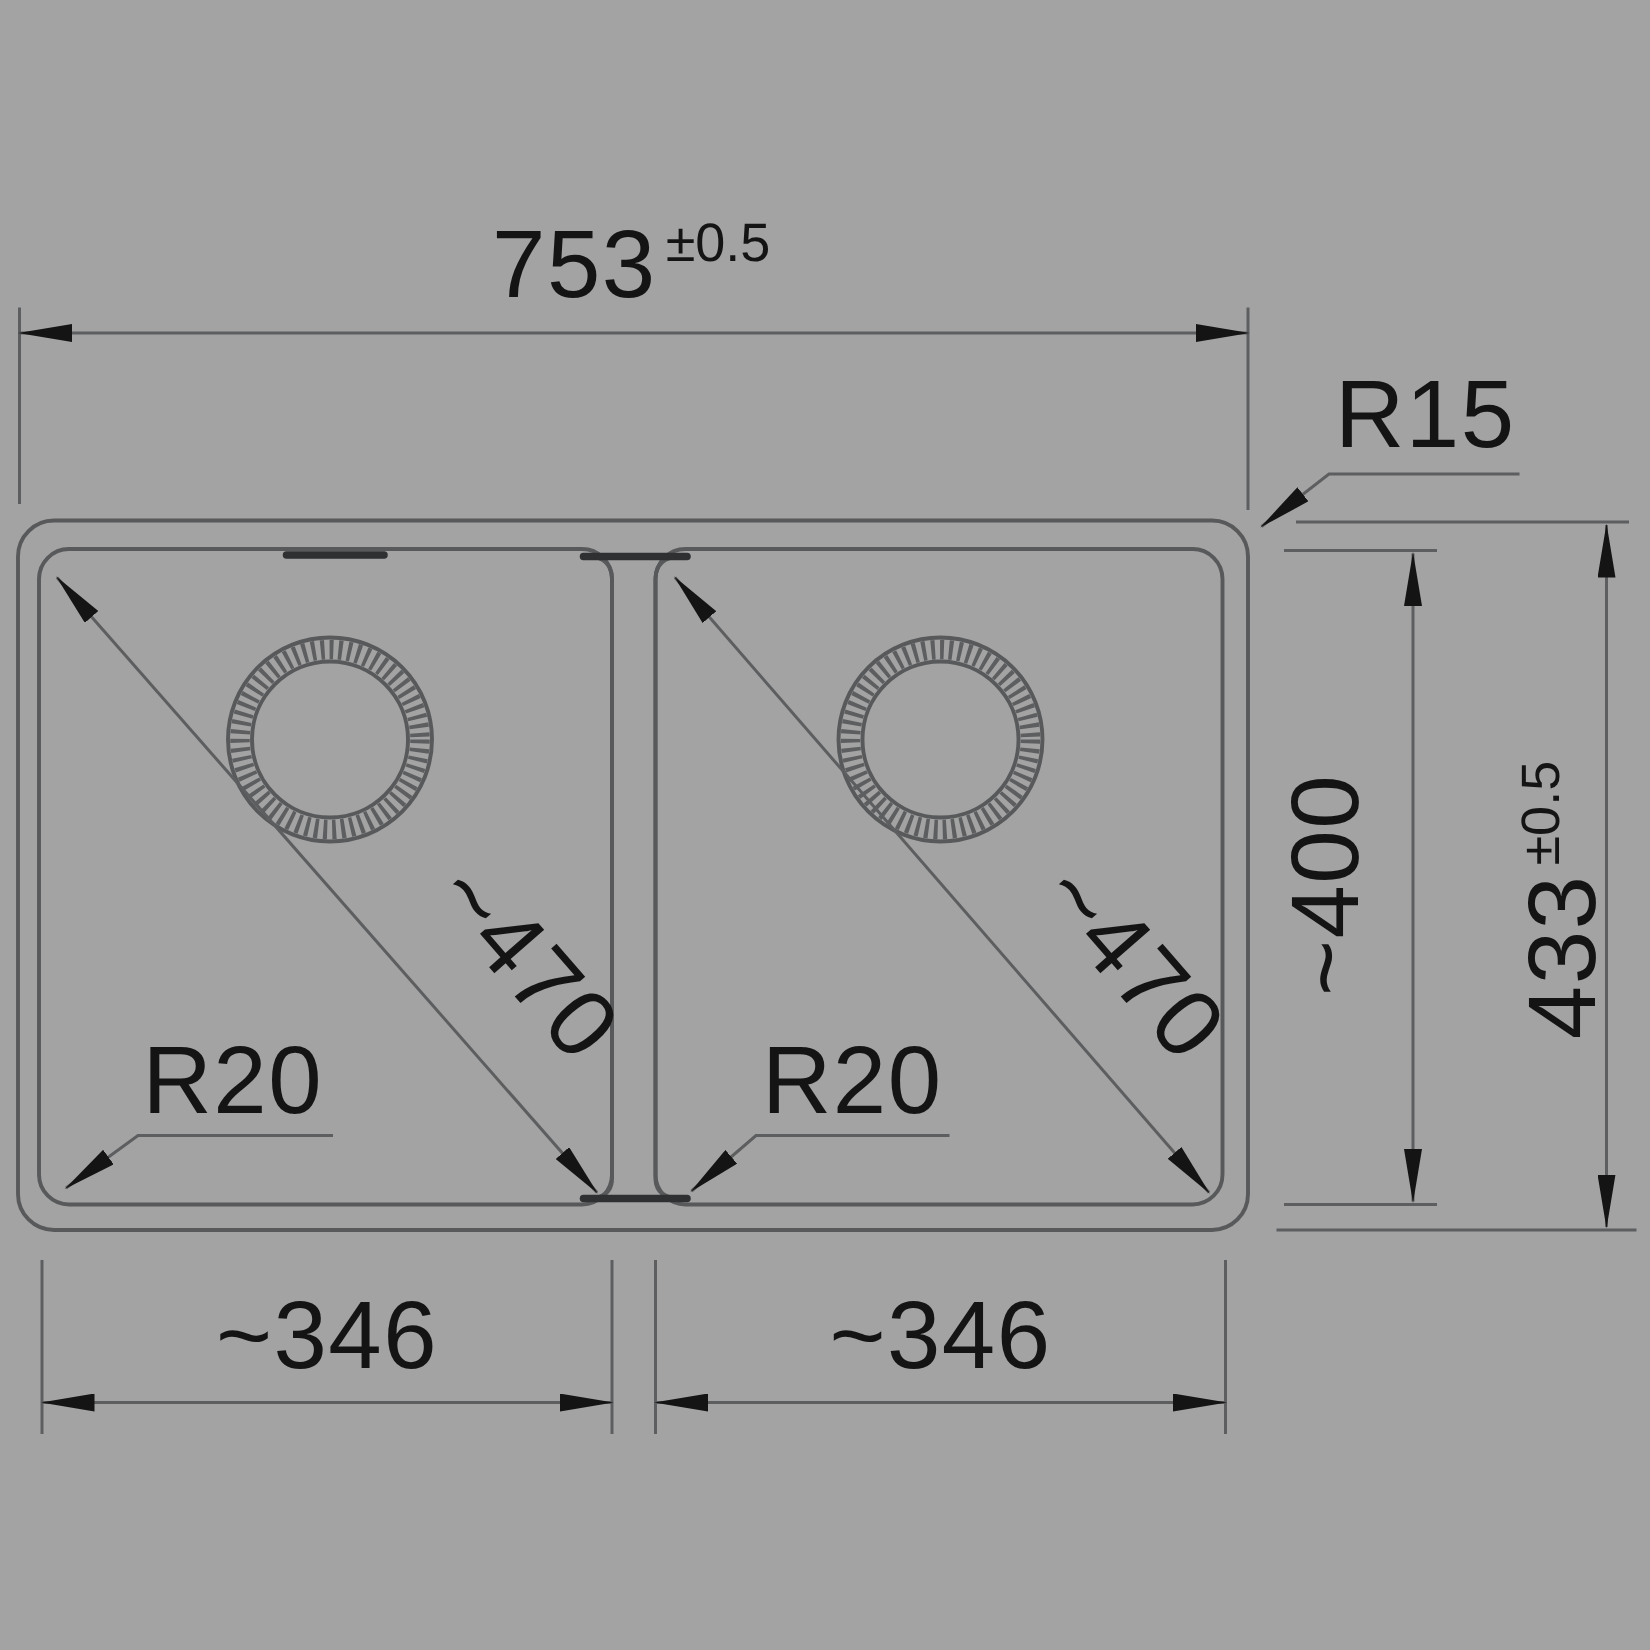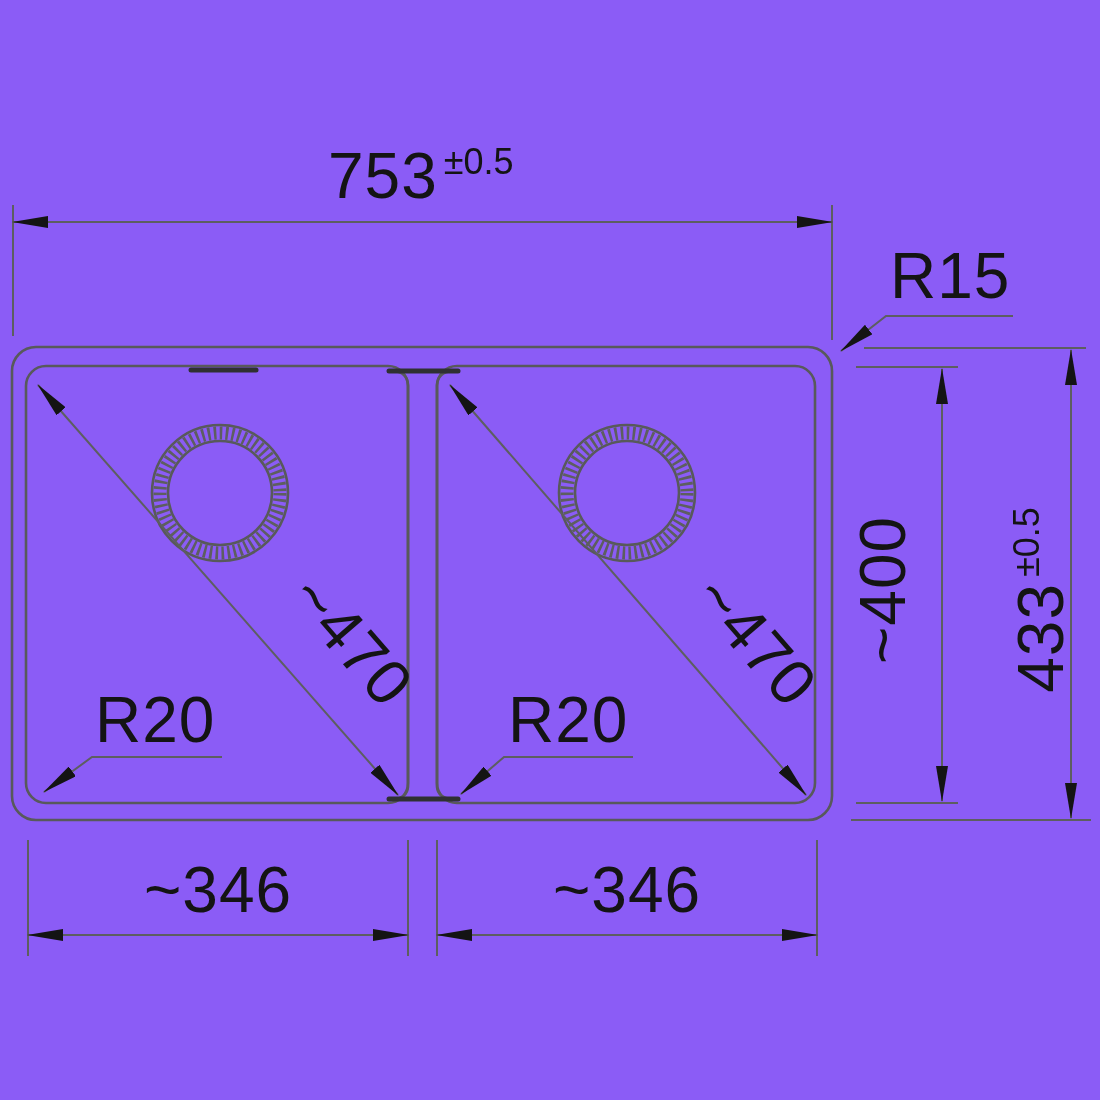--- a/index.html
+++ b/index.html
@@ -1,16 +1,16 @@
 <!DOCTYPE html>
 <html><head>
 <meta charset="utf-8">
 <style>
   html,body{margin:0;padding:0;background:#ffffff;}
-  .stage{position:relative;width:1100px;height:1100px;background:#8b5cf6;overflow:hidden;}
+  .stage{position:relative;width:1100px;height:1100px;background:#a3a3a3;overflow:hidden;}
   svg{display:block;}
   .thin   {stroke:#5d5e60;stroke-width:2;fill:none;}
   .outline{stroke:#58595b;stroke-width:2.6;fill:none;}
   .heavy  {stroke:#2f3032;stroke-width:5;fill:none;stroke-linecap:round;}
   .dim-text{font-family:"Liberation Sans","DejaVu Sans",sans-serif;font-size:64px;fill:#141414;letter-spacing:1px;}
   .tol{font-size:36px;letter-spacing:0;}
   .hatch{fill:none;stroke:#5d5e60;}
 </style>
 </head>
 <body>

